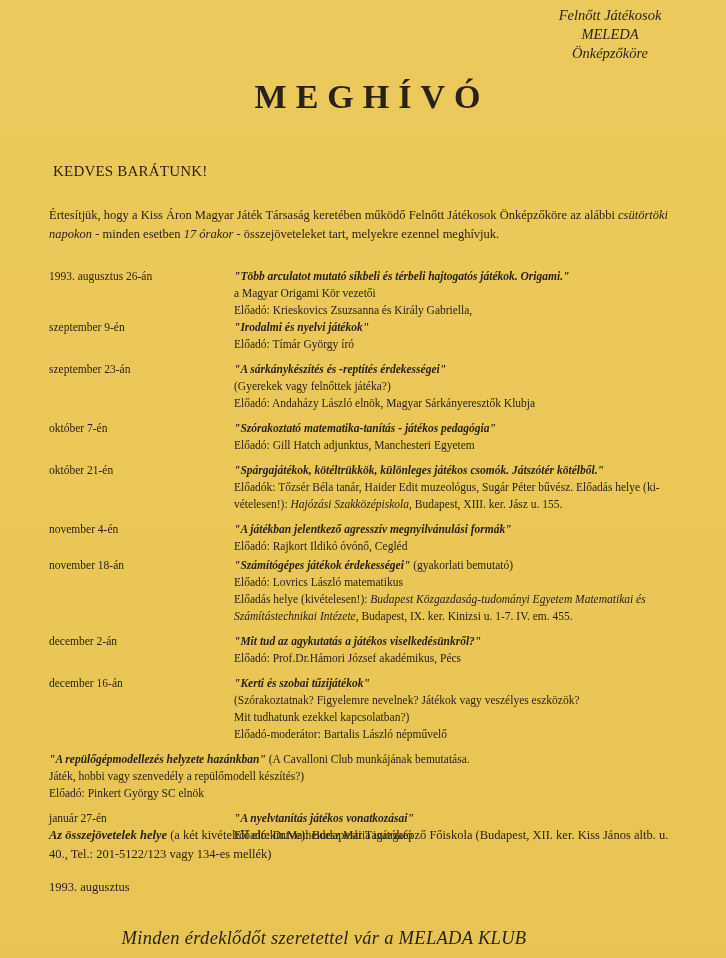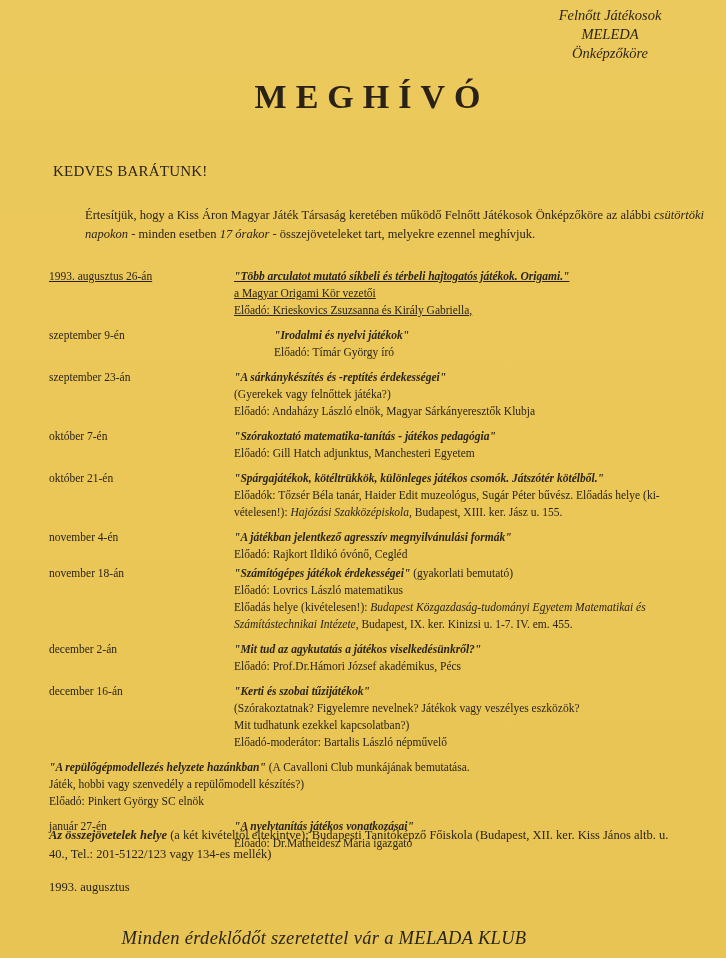--- a/index.html
+++ b/index.html
@@ -7,21 +7,21 @@
     width:726px; height:958px; overflow:hidden;
     background:#ebc85a;
     background: linear-gradient(180deg, #ecc95c 0%, #eac757 50%, #e8c455 100%);
     font-family:"Liberation Serif", "DejaVu Serif", serif;
     color:#2b2418;
     position:relative;
   }
   .org { position:absolute; top:6px; left:530px; width:160px; text-align:center; font-style:italic; font-size:14.5px; line-height:19px; color:#2e2618; }
   .title { position:absolute; top:78px; left:0; width:744px; text-align:center; font-size:34px; font-weight:bold; letter-spacing:9px; color:#2a2216; }
   .greet { position:absolute; top:163px; left:53px; font-size:15px; letter-spacing:0.2px; }
-  .intro { position:absolute; top:206px; left:49px; width:640px; font-size:12.5px; line-height:19px;margin-left:36px; }
+  .intro { position:absolute; top:206px; left:49px; width:640px; font-size:12.5px; line-height:19px; }
   .intro i { font-style:italic; }
   .events { position:absolute; top:268px; left:49px; width:640px; }
   .ev { display:flex; font-size:11.5px; line-height:17px; }
   .ev .date { width:185px; flex:0 0 185px; }
   .ev .body { flex:1; }
   .ev .t { font-style:italic; font-weight:bold; }
   .ev .ln { display:block; }
   .ev .ln i { font-style:italic; }
   .venue { position:absolute; top:826px; left:49px; width:640px; font-size:12.5px; line-height:19px; }
   .venue b { font-style:italic; font-weight:bold; }
@@ -36,29 +36,29 @@
   <div>MELEDA</div>
   <div>Önképzőköre</div>
 </div>
 
 <div class="title">MEGHÍVÓ</div>
 <div class="greet">KEDVES BARÁTUNK!</div>
 
 <div class="intro"><span>Értesítjük, hogy a Kiss Áron Magyar Játék Társaság keretében működő Felnőtt Játékosok  Önképzőköre az alábbi </span><i>csütörtöki napokon</i><span> - minden esetben </span><i>17 órakor</i><span> - összejöveteleket tart, melyekre ezennel meghívjuk.</span></div>
 
 <div class="events" id="events">
-    <div class="ev" style="margin-bottom: 8px; text-decoration: underline;">
+    <div class="ev" style="">
       <div class="date">1993. augusztus 26-án</div>
     <div class="body">
       <span class="ln"><span class="t">"Több arculatot mutató síkbeli és térbeli hajtogatós játékok. Origami."</span><span></span></span>
         <span class="ln">a Magyar Origami Kör vezetői</span>
         <span class="ln">Előadó: Krieskovics Zsuzsanna és Király Gabriella,</span>
       </div>
     </div>
-    <div class="ev" style="margin-bottom: 8px; gap: 40px;">
+    <div class="ev" style="margin-bottom: 8px;">
       <div class="date">szeptember 9-én</div>
     <div class="body">
       <span class="ln"><span class="t">"Irodalmi és nyelvi játékok"</span><span></span></span>
         <span class="ln">Előadó: Tímár György író</span>
       </div>
     </div>
     <div class="ev" style="margin-bottom: 8px;">
       <div class="date">szeptember 23-án</div>
     <div class="body">
       <span class="ln"><span class="t">"A sárkánykészítés és -reptítés érdekességei"</span><span></span></span>

